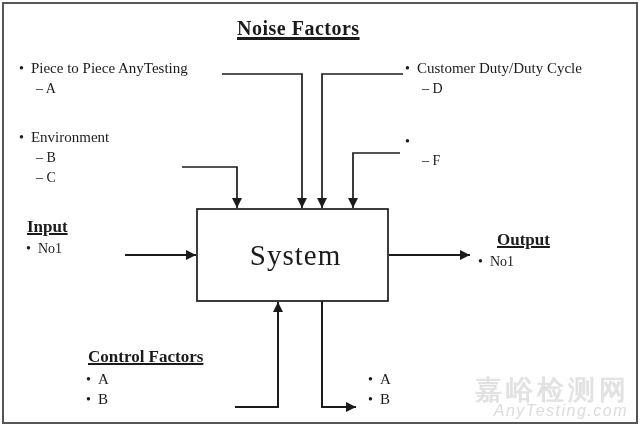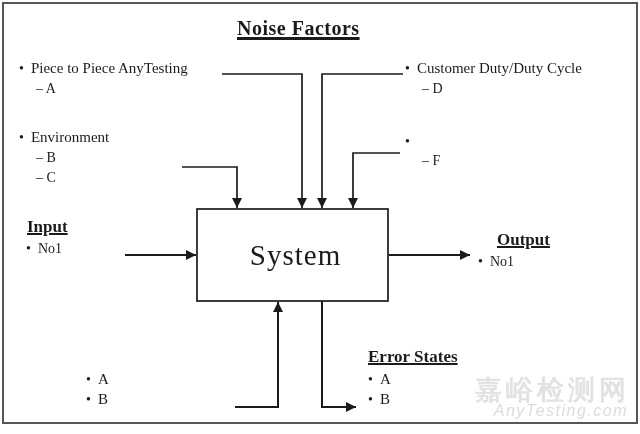--- a/index.html
+++ b/index.html
@@ -97,30 +97,30 @@
   </div>
 
   <div class="abs hdr" style="left:479px; top:230px;margin-left:18px;">Output</div>
   <div class="abs brow small" style="left:478px; top:254px;">
     <span class="bullet">•</span>
     <span>No1</span>
   </div>
 
   <div class="system-label">System</div>
 
+  <div class="abs hdr" style="left:88px; top:347px;">Control Factors</div>
   <div class="abs brow" style="left:86px; top:371px;">
     <span class="bullet">•</span>
     <span>A</span>
   </div>
   <div class="abs brow" style="left:86px; top:391px;">
     <span class="bullet">•</span>
     <span>B</span>
   </div>
 
-  <div class="abs hdr" style="left:368px; top:347px;">Error States</div>
   <div class="abs brow" style="left:368px; top:371px;">
     <span class="bullet">•</span>
     <span>A</span>
   </div>
   <div class="abs brow" style="left:368px; top:391px;">
     <span class="bullet">•</span>
     <span>B</span>
   </div>
 
   <div class="abs wm-en" style="right:12px; top:402px;">AnyTesting.com</div>

